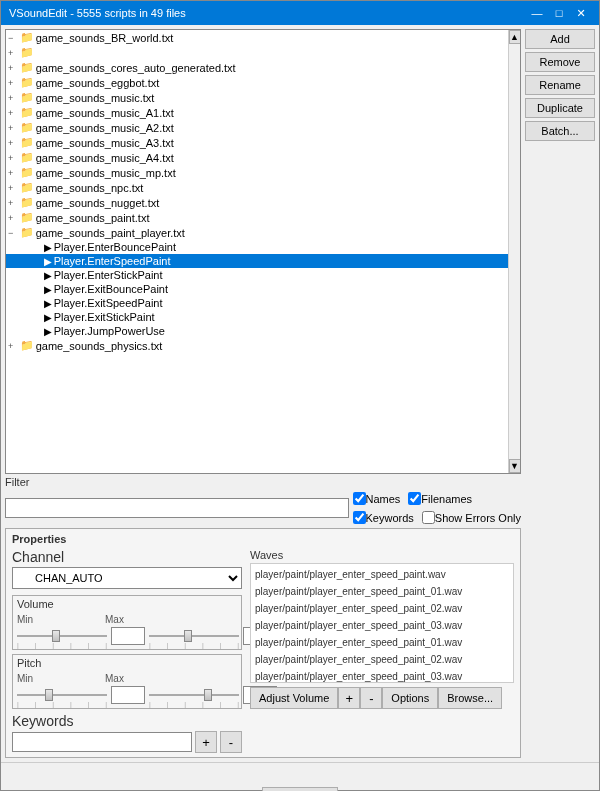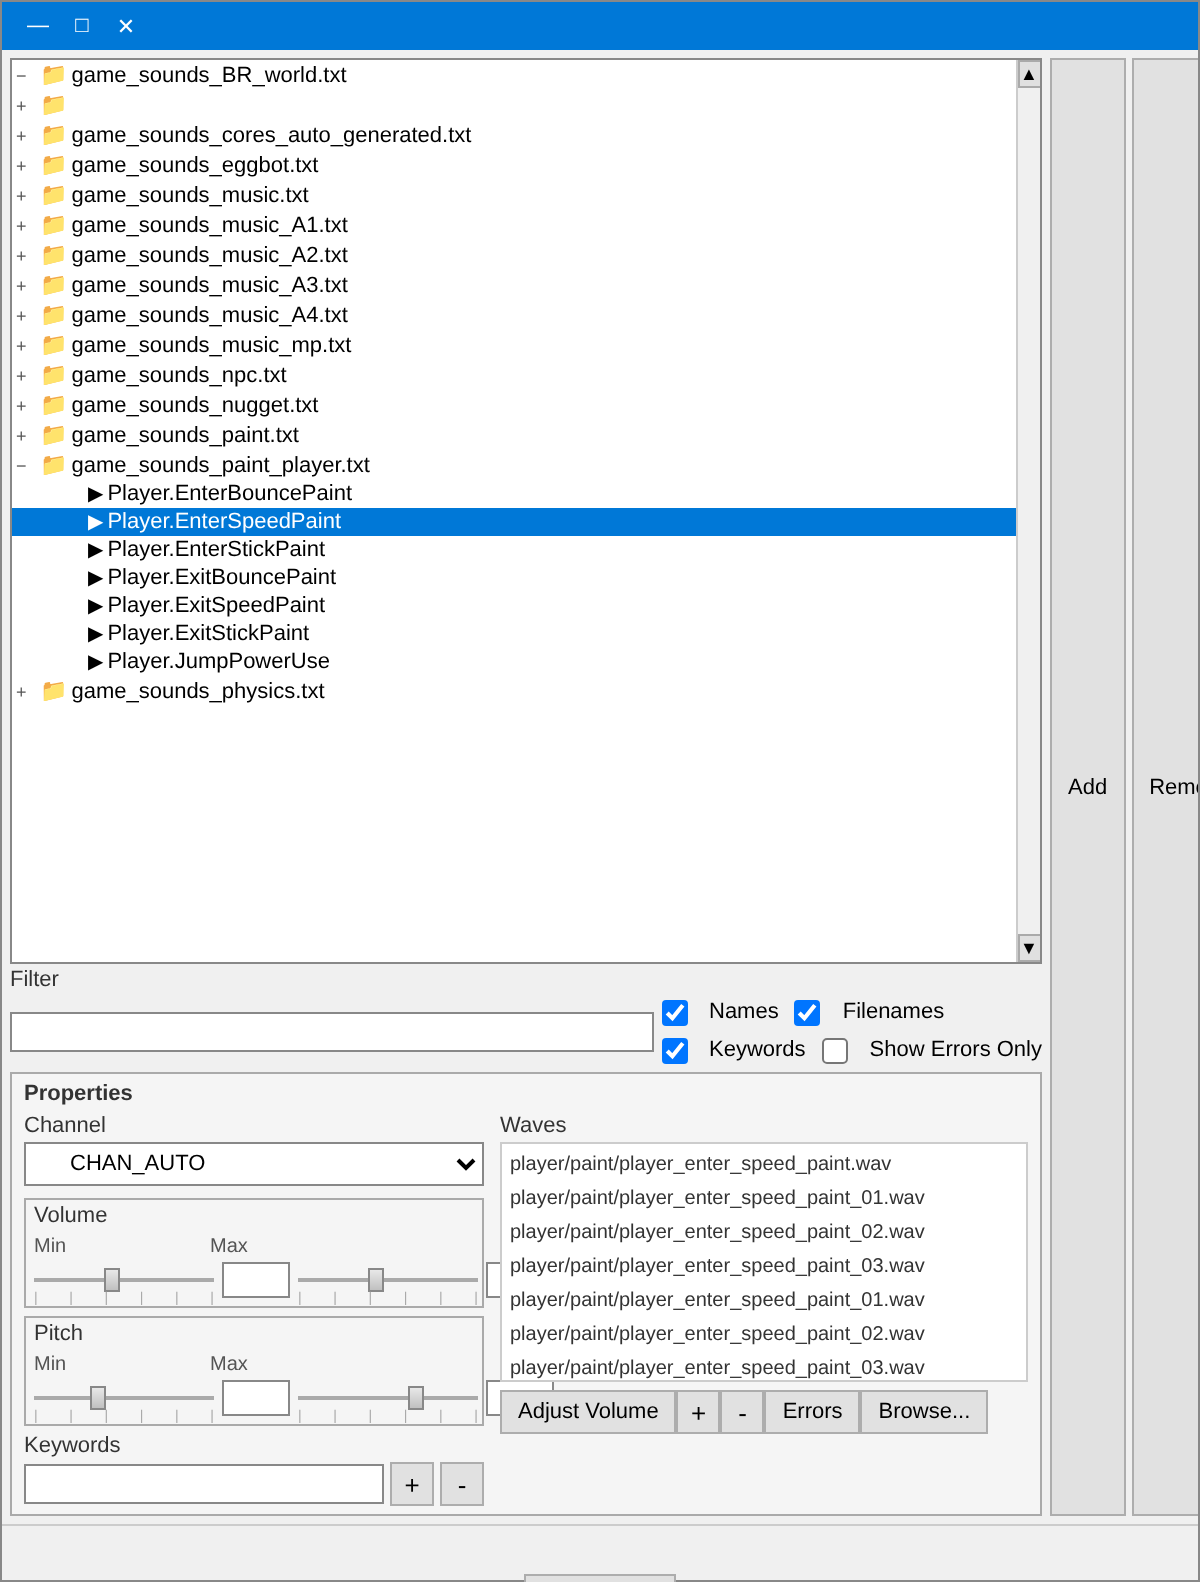--- a/index.html
+++ b/index.html
@@ -74,20 +74,21 @@
       display: flex;
       align-items: center;
       padding: 1px 2px;
       cursor: pointer;
       white-space: nowrap;
       user-select: none;
     }
     .tree-item.selected { background: #0078d7; color: white; }
     .side-buttons {
       display: flex;
+      flex-direction: column;
       gap: 3px;
       width: 70px;
     }
     .side-btn {
       background: #e1e1e1;
       border: 1px solid #adadad;
       padding: 3px 8px;
       font-size: 11px;
       cursor: pointer;
       text-align: center;
@@ -115,39 +116,39 @@
       background: white;
     }
     .checkboxes-row {
       display: flex;
       align-items: center;
       gap: 8px;
       padding: 2px 0;
     }
     .checkbox-label {
       display: flex;
-      align-items: flex-start;
-      gap: 11px;
+      align-items: center;
+      gap: 0;
       font-size: 11px;
       cursor: pointer;
     }
     .checkbox-label input { margin: 0; }
     .properties-inner {
       display: flex;
       gap: 8px;
     }
     .left-props {
       width: 230px;
       flex-shrink: 0;
     }
     .right-props {
       flex: 1;
     }
     .prop-label {
-      font-size: 11px;
+      font-size: 14px;
       color: #333;
       margin-bottom: 2px;
       display: block;
     }
     .prop-select {
       width: 100%;
       height: 22px;
       border: 1px solid #888;
       font-size: 11px;
       background: white;
@@ -234,20 +235,21 @@
       cursor: pointer;
       margin-top: 40px;
     }
   </style>
 </head>
 <body>
 
 <div class="window">
 
   <div class="title-bar">
+    <span class="title-bar-text">VSoundEdit - 5555 scripts in 49 files</span>
     <div class="title-bar-controls">
       <button class="title-btn">—</button>
       <button class="title-btn">□</button>
       <button class="title-btn close">✕</button>
     </div>
   </div>
 
   <div class="main-content">
 
     <div class="left-panel">
@@ -549,21 +551,21 @@
                 <div style="font-size: 10px; padding: 1px 2px; cursor: pointer;">player/paint/player_enter_speed_paint_02.wav</div>
                 <div style="font-size: 10px; padding: 1px 2px; cursor: pointer;">player/paint/player_enter_speed_paint_03.wav</div>
                 <div style="font-size: 10px; padding: 1px 2px; cursor: pointer;">player/paint/player_enter_speed_paint_01.wav</div>
                 <div style="font-size: 10px; padding: 1px 2px; cursor: pointer;">player/paint/player_enter_speed_paint_02.wav</div>
                 <div style="font-size: 10px; padding: 1px 2px; cursor: pointer;">player/paint/player_enter_speed_paint_03.wav</div>
               </div>
             <div class="bottom-buttons">
               <button class="bottom-btn">Adjust Volume</button>
               <button class="icon-btn">+</button>
               <button class="icon-btn">-</button>
-              <button class="bottom-btn">Errors</button>
+              <button class="bottom-btn">Options</button>
               <button class="bottom-btn">Browse...</button>
             </div>
           </div>
         </div>
       </div>
     </div>
 
     <div class="side-buttons">
       <button class="side-btn">Add</button>
       <button class="side-btn">Remove</button>

